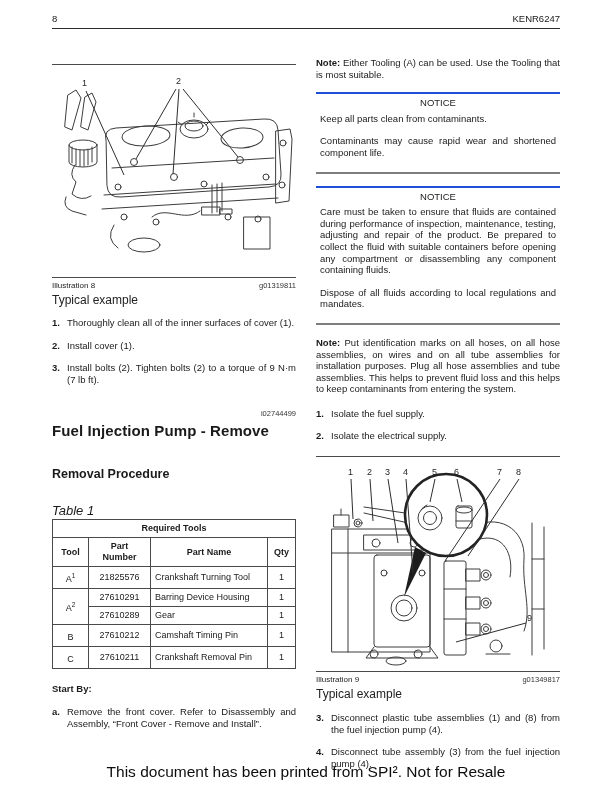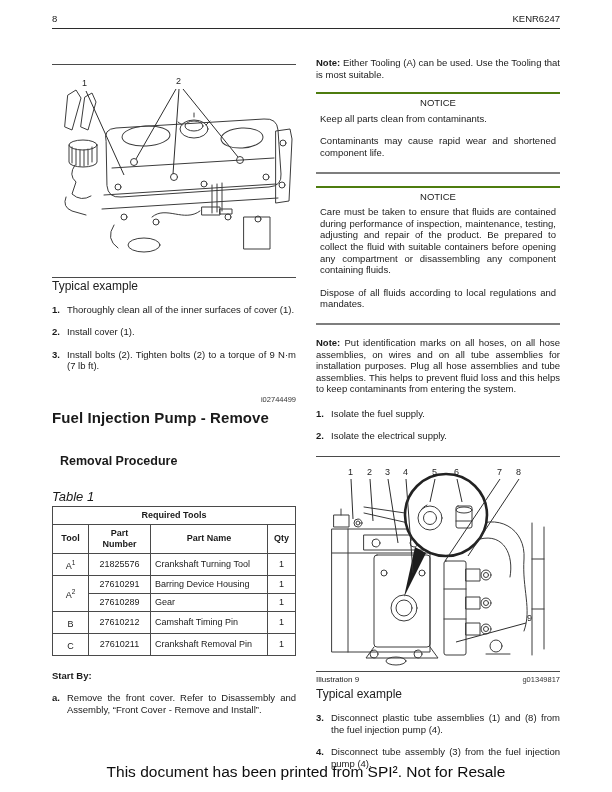--- a/index.html
+++ b/index.html
@@ -23,35 +23,35 @@
   .fig-ref{font-size:7.5px;color:#333;}
   .fig-sub{font-size:12px;color:#222;margin-top:3px;}
   
   .step{display:flex;margin-top:11px;}
   .step-num{flex:none;width:15px;font-weight:bold;}
   .step-num.alpha{width:15px;}
   .step-text{flex:1;text-align:justify;}
   
   .inum{font-size:7.5px;color:#333;text-align:right;margin-top:22px;}
   h1.title{font-size:15px;line-height:17px;margin:3px 0 0 0;font-weight:bold;letter-spacing:.1px;}
-  h2.subtitle{font-size:12.5px;margin:30px 0 0 8px;font-weight:bold;}
+  h2.subtitle{font-size:12.5px;margin:30px 0 0 0;font-weight:bold;}
   .table-label{font-size:13px;margin-top:24px;font-style:italic;}
   
   table.tools{border-collapse:collapse;width:100%;margin-top:3px;font-size:9px;line-height:11px;}
   table.tools th,table.tools td{border:1px solid #4a4a4a;padding:3px 4px;vertical-align:middle;}
   table.tools .t-title{text-align:center;font-weight:bold;}
   table.tools th{font-weight:bold;text-align:center;}
   td.c{text-align:center;}
   col.w-tool{width:36px;} col.w-pn{width:62px;} col.w-qty{width:28px;}
   sup{font-size:6.5px;}
   .start-by{font-weight:bold;margin-top:14px;}
   
   .note{text-align:justify;}
   .note .b{font-weight:bold;}
-  .notice{border-top:2px solid #4d7c0f;border-bottom:2px solid #7e7e7e;margin-top:12px;padding:2px 0 9px 0;}
+  .notice{border-top:2px solid #1d4ed8;border-bottom:2px solid #7e7e7e;margin-top:12px;padding:2px 0 9px 0;}
   .notice-title{text-align:center;margin:1px 0 0 0;}
   .notice p{margin:4px;text-align:justify;}
   .notice p + p{margin-top:11px;}
   .mt12{margin-top:12px;}
   .fig-right{margin-top:14px;}
   
   .footer{position:absolute;left:0;right:0;bottom:11px;text-align:center;font-size:15.5px;color:#0d0d0d;}
   svg text{font-family:"Liberation Sans",sans-serif;font-size:9px;fill:#1f1f1f;}
   .art{stroke:#3c3c3c;fill:none;stroke-width:1;stroke-linecap:round;stroke-linejoin:round;}
   .lead{stroke:#2e2e2e;fill:none;stroke-width:1;}
@@ -116,20 +116,24 @@
             <circle cx="231" cy="78" r="3"></circle>
               <circle cx="230" cy="120" r="3"></circle>
           </g>
           <g class="lead">
             <path d="M34,26 L72,110"></path>
             <path d="M124,24 L84,94 M127,24 L121,109 M131,24 L186,92"></path>
           </g>
           <text x="30" y="21">1</text>
           <text x="124" y="19">2</text>
         </svg>
+      </div>
+      <div class="fig-cap">
+        <span class="fig-label">Illustration 8</span>
+        <span class="fig-ref">g01319811</span>
       </div>
       <div class="fig-sub">Typical example</div>
 
       <div style="margin-top:4px;">
         <div class="step">
           <span class="step-num">1.</span>
           <span class="step-text">Thoroughly clean all of the inner surfaces of cover (1).</span>
         </div>
         <div class="step">
           <span class="step-num">2.</span>

